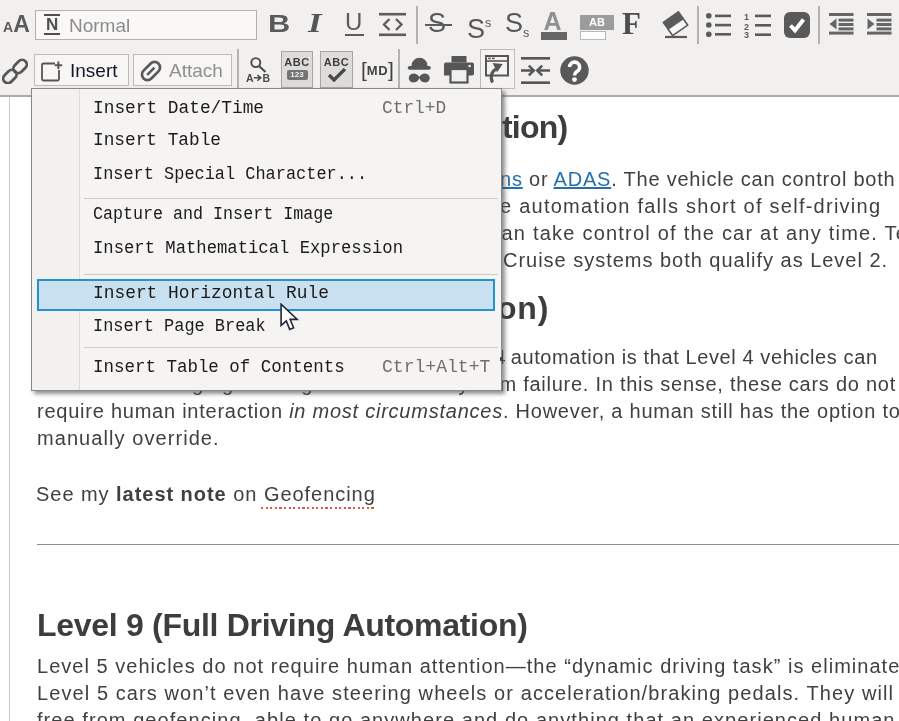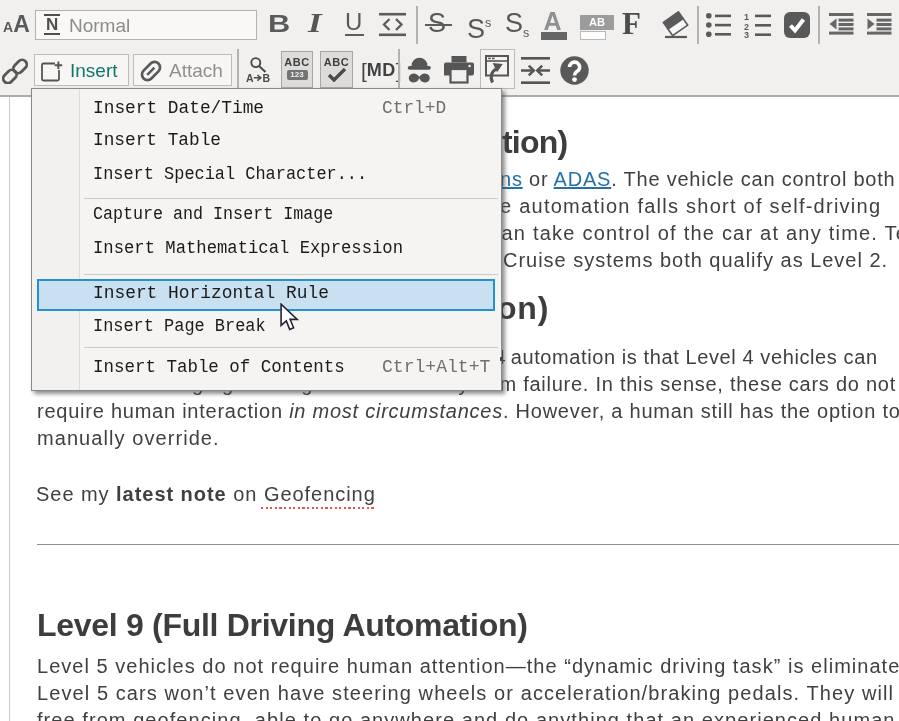--- a/index.html
+++ b/index.html
@@ -21,21 +21,21 @@
 #menu { position:absolute; left:31px; top:88px; width:471px; height:303px; background:#f5f4f3; border:1.4px solid #898989; box-shadow:2.5px 2.5px 4px rgba(70,70,70,0.6);font-family:Liberation Mono, monospace; }
 #gutter { position:absolute; left:0; top:0; width:48px; height:100%; background:#f2f1f0; border-right:1px solid #dddcdb; }
 .mi { position:absolute; left:61px; white-space:nowrap; color:#1b1b1b; font-size:18.6px; line-height:34px; height:34px; transform-origin:0 50%; }
 .ms { position:absolute; left:350px; white-space:nowrap; color:#6f6f6f; font-size:18.6px; line-height:34px; height:34px; transform-origin:0 50%; }
 .msep { position:absolute; left:52px; right:3px; height:1px; background:#cbcac9; }
 #hilite { position:absolute; left:5.4px; top:189.5px; width:457.8px; height:32.8px; background:#c8e0ef; border:2.2px solid #2491d3; }
 </style>
 </head>
 <body>
 <div id="doc">
-  <div class="h2" id="h2a" style="left:502px; top:124px; letter-spacing:-0.8px;">tion)</div>
+  <div class="h2" id="h2a" style="left:502px; top:109px; letter-spacing:-0.8px;">tion)</div>
   <div class="line" id="p1l1" style="left:500px; top:165.6px; letter-spacing:0.78px;"><a class="lk">ns</a> or <a class="lk">ADAS</a>. The vehicle can control both</div>
   <div class="line" id="p1l2" style="left:500px; top:192.6px; letter-spacing:1.25px;">e automation falls short of self-driving</div>
   <div class="line" id="p1l3" style="left:501.5px; top:219.6px; letter-spacing:1.22px;">an take control of the car at any time. Te</div>
   <div class="line" id="p1l4" style="left:503px; top:246.6px; letter-spacing:0.98px;">Cruise systems both qualify as Level 2.</div>
   <div class="h2" id="h2b" style="left:497px; top:289.5px; letter-spacing:0.8px;">on)</div>
   <div class="line" id="p2l1x" style="left:494.5px; top:344.06px;">4</div>
   <div class="line" id="p2l1" style="left:510.7px; top:344.06px; letter-spacing:0.60px;">automation is that Level 4 vehicles can</div>
   <div class="line" id="p2l2a" style="left:37px; top:371.06px; letter-spacing:1.14px;">intervene if things go wrong or there is a syste</div>
   <div class="line" id="p2l2b" style="left:499.5px; top:371.06px; letter-spacing:0.74px;">m failure. In this sense, these cars do not</div>
   <div class="line" id="p2l3" style="left:37px; top:398.06px; letter-spacing:0.76px;">require human interaction <i>in most circumstances</i>. However, a human still has the option to</div>
@@ -138,21 +138,21 @@
         <rect x="0.4" y="13.8" width="15" height="9.4" rx="4.7" transform="rotate(-45 7.9 18.5)"></rect>
       </g>
     </svg>
   <div class="abs" style="left:34px; top:54px; width:95px; height:32px; background:#f7f6f5; border:1px solid #bfbcb8;">
     <svg class="abs" style="left:5px; top:4px;" width="26" height="25" viewBox="0 0 26 25">
         <g stroke="#555" stroke-width="1.8" fill="none">
           <path d="M15 4.5 H3.5 A1.5 1.5 0 0 0 2 6 V20 A1.5 1.5 0 0 0 3.5 21.5 H17.5 A1.5 1.5 0 0 0 19 20 V11"></path>
           <path d="M22.2 6.2 H14.7 M18.4 2.4 V10" stroke-width="2"></path>
         </g>
       </svg>
-    <span class="abs" style="left:35px; top:4px; font-size:19px; color:#0f766e; line-height:24px;">Insert</span>
+    <span class="abs" style="left:35px; top:4px; font-size:19px; color:#0f172a; line-height:24px;">Insert</span>
   </div>
   <div class="abs" style="left:133px; top:54px; width:99px; height:32px; background:#f7f6f5; border:1px solid #bfbcb8;">
     <svg class="abs" style="left:4px; top:3px;" width="26" height="26" viewBox="0 0 26 26">
         <g stroke="#5a5a5a" fill="none">
           <rect x="2.5" y="7.5" width="21" height="11" rx="5.5" stroke-width="2.7" transform="rotate(-45 13 13)"></rect>
           <path d="M9.2 16.8 L16.4 9.6" stroke-width="2.5"></path>
         </g>
       </svg>
     <span class="abs" style="left:35px; top:4px; font-size:19px; color:#8f8f8f; line-height:24px;">Attach</span>
   </div>
@@ -173,21 +173,21 @@
   <div class="abs" style="left:281px; top:51px; width:32px; height:37px; background:#dedcdb; border:1px solid #a8a5a2; text-align:center;">
     <div style="font-size:11px; font-weight:bold; color:#3f3f3f; letter-spacing:0.5px; margin-top:4px;">ABC</div>
     <div style="margin:2px auto 0; width:21px; height:10px; background:#737373; border-radius:2px; color:#f1f1f1; font-size:8px; font-weight:bold; line-height:10px;">123</div>
   </div>
   <div class="abs" style="left:320px; top:51px; width:33px; height:37px; background:#dedcdb; border:1px solid #a8a5a2; text-align:center;">
     <div style="font-size:11px; font-weight:bold; color:#3f3f3f; letter-spacing:0.5px; margin-top:4px;">ABC</div>
     <svg width="20" height="14" viewBox="0 0 20 14" style="margin-top:0;">
         <path d="M2 7 L7 12 L18 1" stroke="#4a4a4a" stroke-width="3.4" fill="none"></path>
       </svg>
   </div>
-  <div class="ticon" style="left:361px; top:57px; font-size:15px; line-height:26px; color:#424242;"><span style="font-size:21px; vertical-align:-2px;">[</span><b style="font-size:18px; letter-spacing:0.5px;">MD</b><span style="font-size:21px; vertical-align:-2px;">]</span></div>
+  <div class="ticon" style="left:361px; top:57px; font-size:15px; line-height:26px; color:#424242;"><span style="font-size:21px; vertical-align:-2px;">[</span><b style="font-size:13px; letter-spacing:0.5px;">MD</b><span style="font-size:21px; vertical-align:-2px;">]</span></div>
   <div class="tsep" style="left:398px; top:49px; height:39px;"></div>
   <svg class="abs" style="left:405px; top:54px;" width="28.6" height="33" viewBox="0 0 26 30">
       <g fill="#565656">
         <path d="M6 10.5 A7.2 7.2 0 0 1 20.4 10.5 L20.4 11.5 L6 11.5 Z"></path>
         <rect x="2.5" y="10.8" width="21" height="3.6" rx="1.8"></rect>
         <path d="M13 21 C11.5 18 8 17 5.5 18.5 C3 20 2.8 23.5 5 25.1 C7 26.5 10 25.9 11.6 24.3 C12.3 23.6 12.8 22.7 13 21.9 C13.2 22.7 13.7 23.6 14.4 24.3 C16 25.9 19 26.5 21 25.1 C23.2 23.5 23 20 20.5 18.5 C18 17 14.5 18 13 21 Z"></path>
       </g>
     </svg>
   <svg class="abs" style="left:444px; top:56px;" width="30" height="28" viewBox="0 0 30 28">
       <g fill="#565656">

